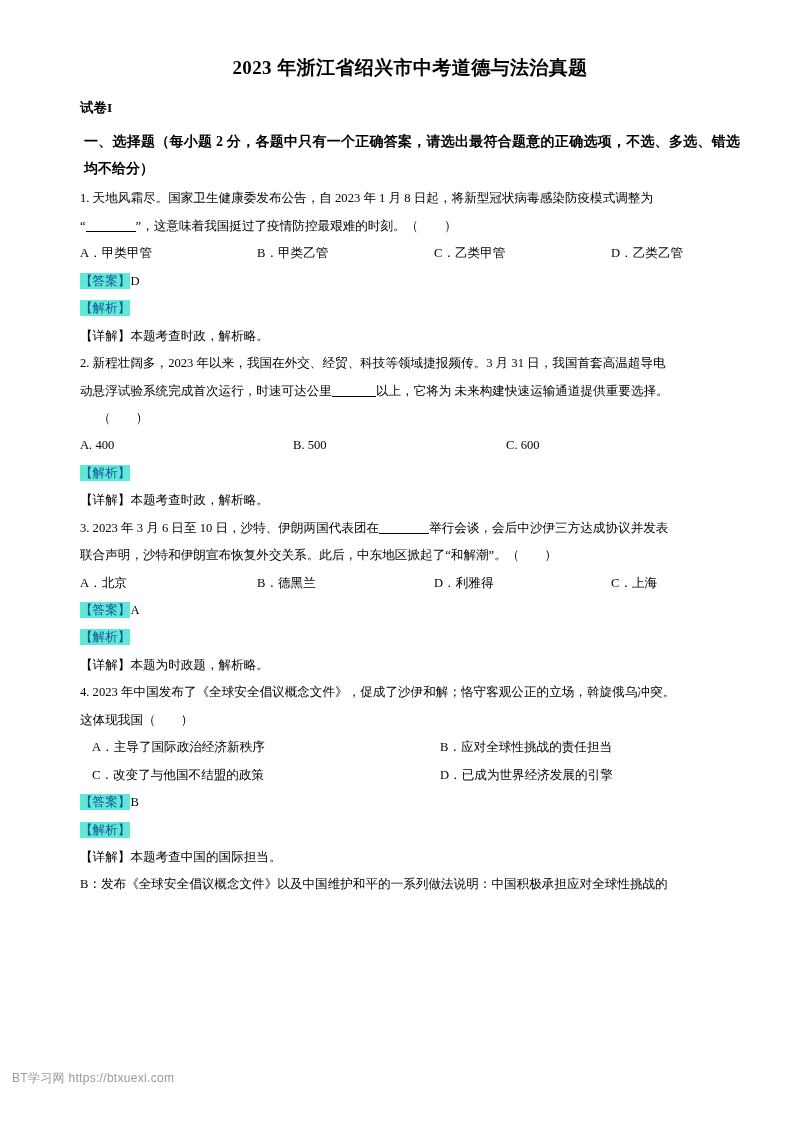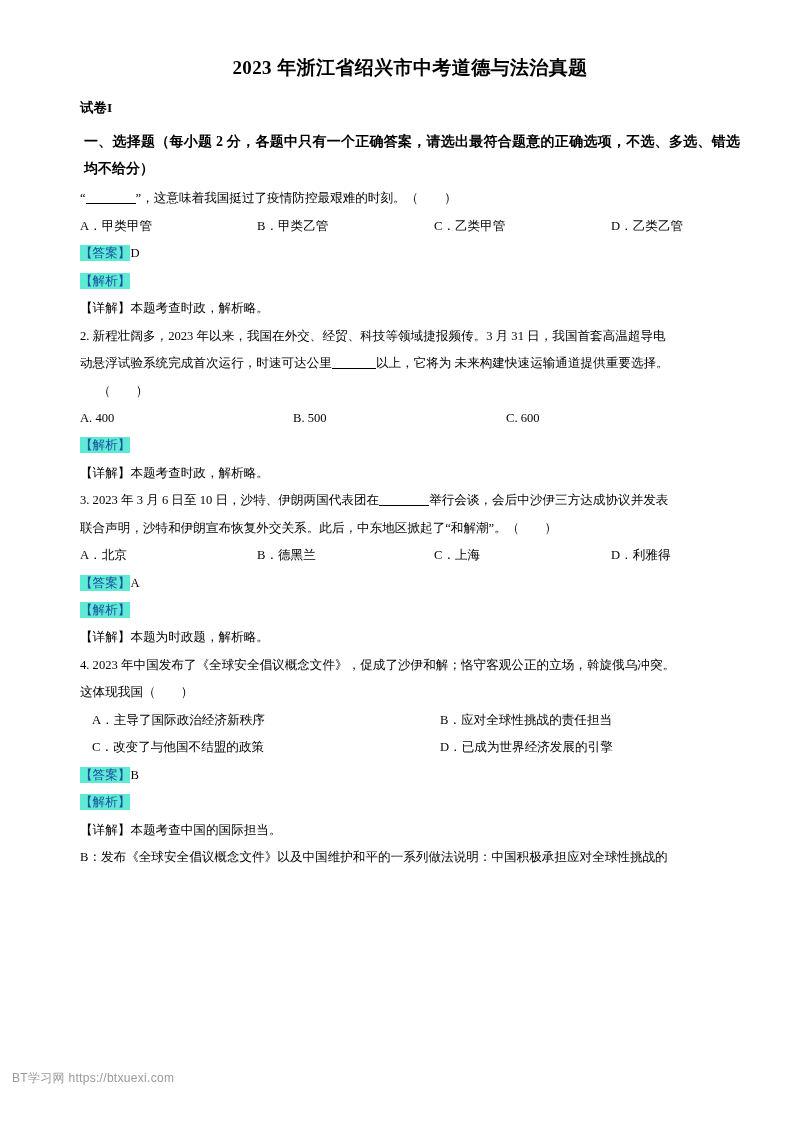--- a/index.html
+++ b/index.html
@@ -113,20 +113,24 @@
   <div class="content">
 
     <div class="doc-title">2023 年浙江省绍兴市中考道德与法治真题</div>
 
     <div class="paper-label">试卷I</div>
 
     <div class="section-head">一、选择题（每小题 2 分，各题中只有一个正确答案，请选出最符合题意的正确选项，不选、多选、错选均不给分）</div>
 
     <div>
       <div class="q q-body">
+        <span>1.</span>
+        <span>天地风霜尽。国家卫生健康委发布公告，自 2023 年 1 月 8 日起，将新型冠状病毒感染防疫模式调整为</span>
+      </div>
+      <div class="q q-body">
         <span>“</span><span class="blank-u med"></span><span>”，这意味着我国挺过了疫情防控最艰难的时刻。（</span><span class="sp"></span><span>）</span>
       </div>
       <div class="opts four">
         <div>A．甲类甲管</div>
         <div>B．甲类乙管</div>
         <div>C．乙类甲管</div>
         <div>D．乙类乙管</div>
       </div>
       <div class="tagline">
         <span class="tag">【答案】</span><span class="ans-letter">D</span>
@@ -159,22 +163,22 @@
 
     <div>
       <div class="q q-body">
         <span>3.</span>
         <span>2023 年 3 月 6 日至 10 日，沙特、伊朗两国代表团在</span><span class="blank-u med"></span><span>举行会谈，会后中沙伊三方达成协议并发表</span>
       </div>
       <div class="q q-body">联合声明，沙特和伊朗宣布恢复外交关系。此后，中东地区掀起了“和解潮”。（　　）</div>
       <div class="opts four">
         <div>A．北京</div>
         <div>B．德黑兰</div>
+        <div>D．利雅得</div>
         <div>C．上海</div>
-        <div>D．利雅得</div>
       </div>
       <div class="tagline">
         <span class="tag">【答案】</span><span class="ans-letter">A</span>
       </div>
       <div class="tagline">
         <span class="tag">【解析】</span>
       </div>
       <div class="tagline">【详解】本题为时政题，解析略。</div>
     </div>
 

